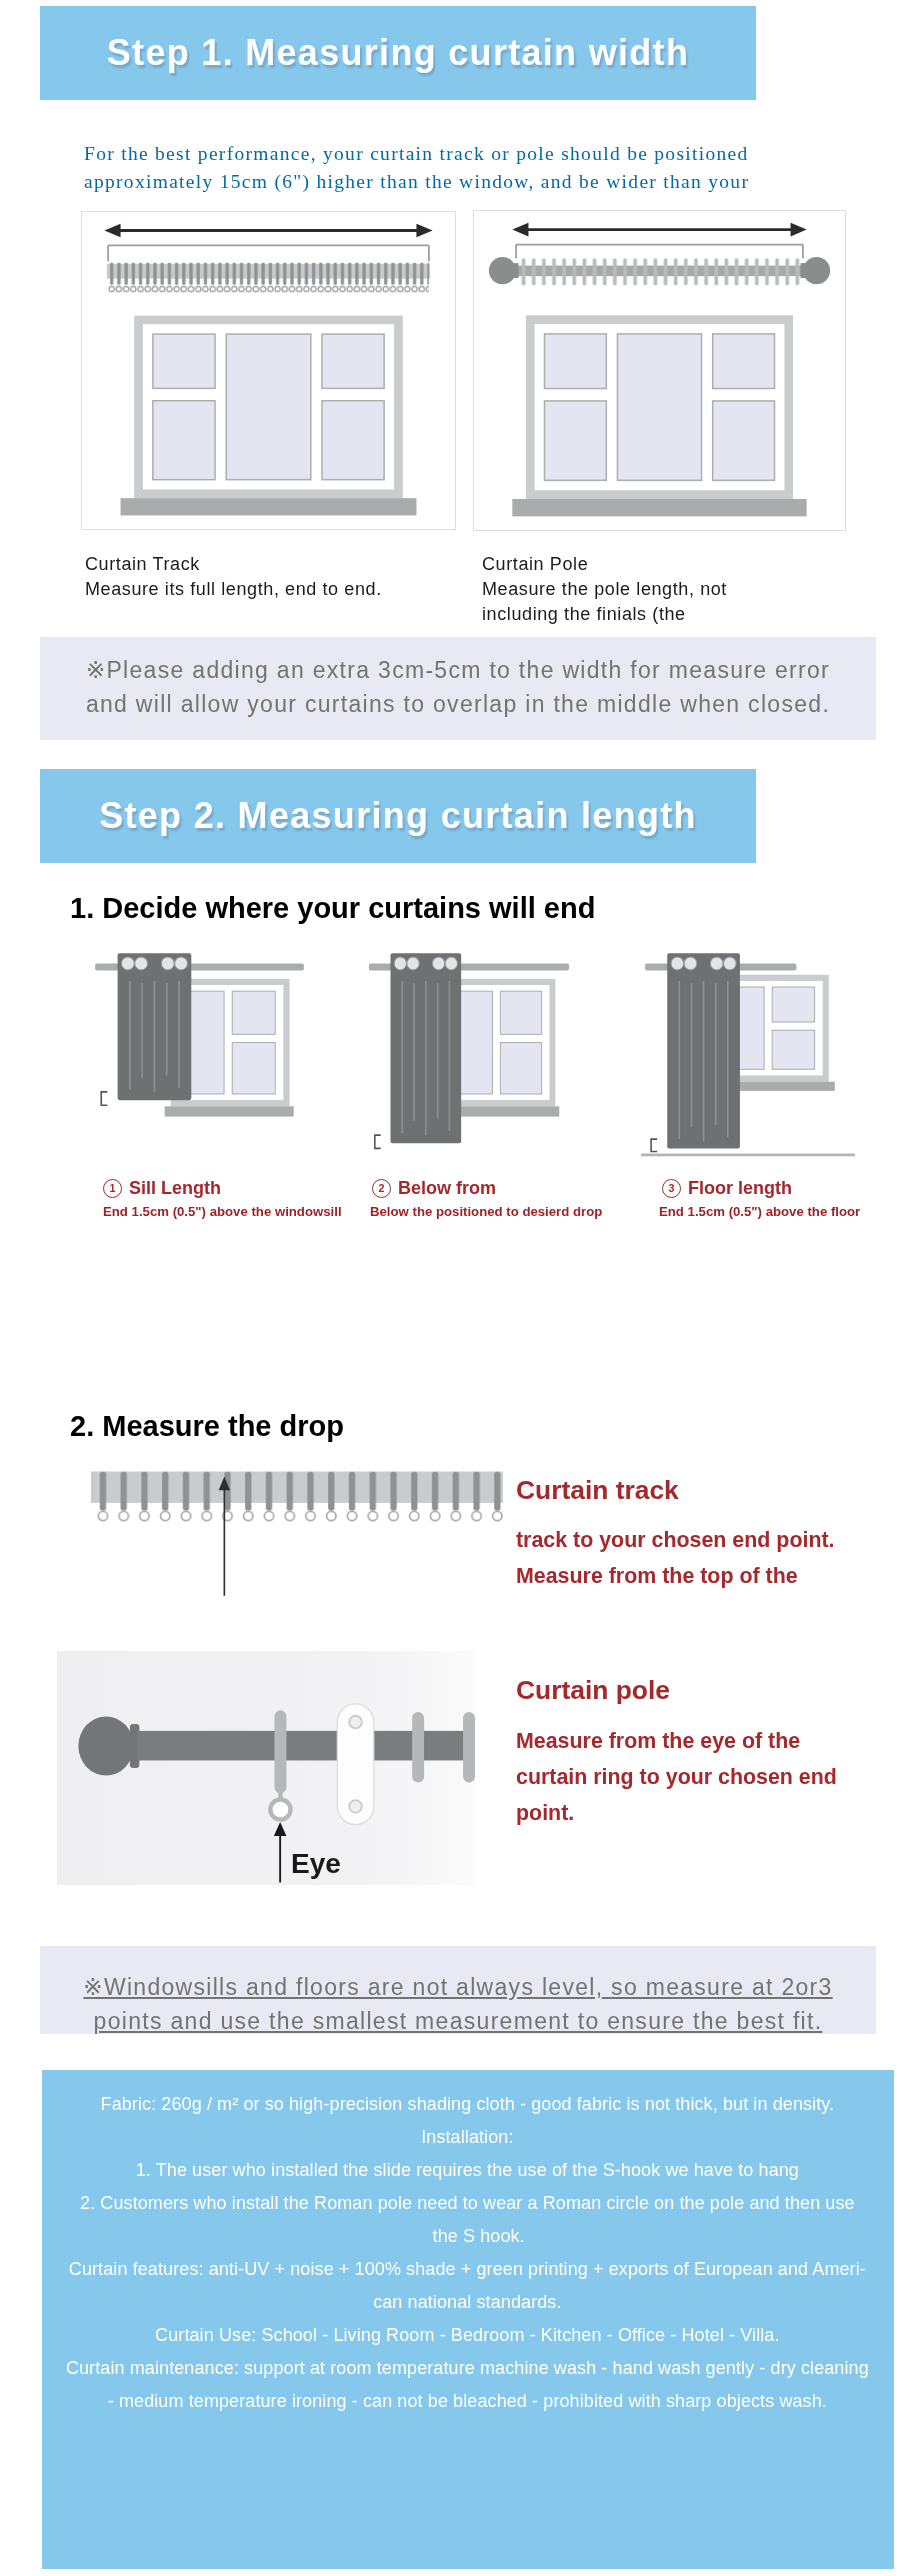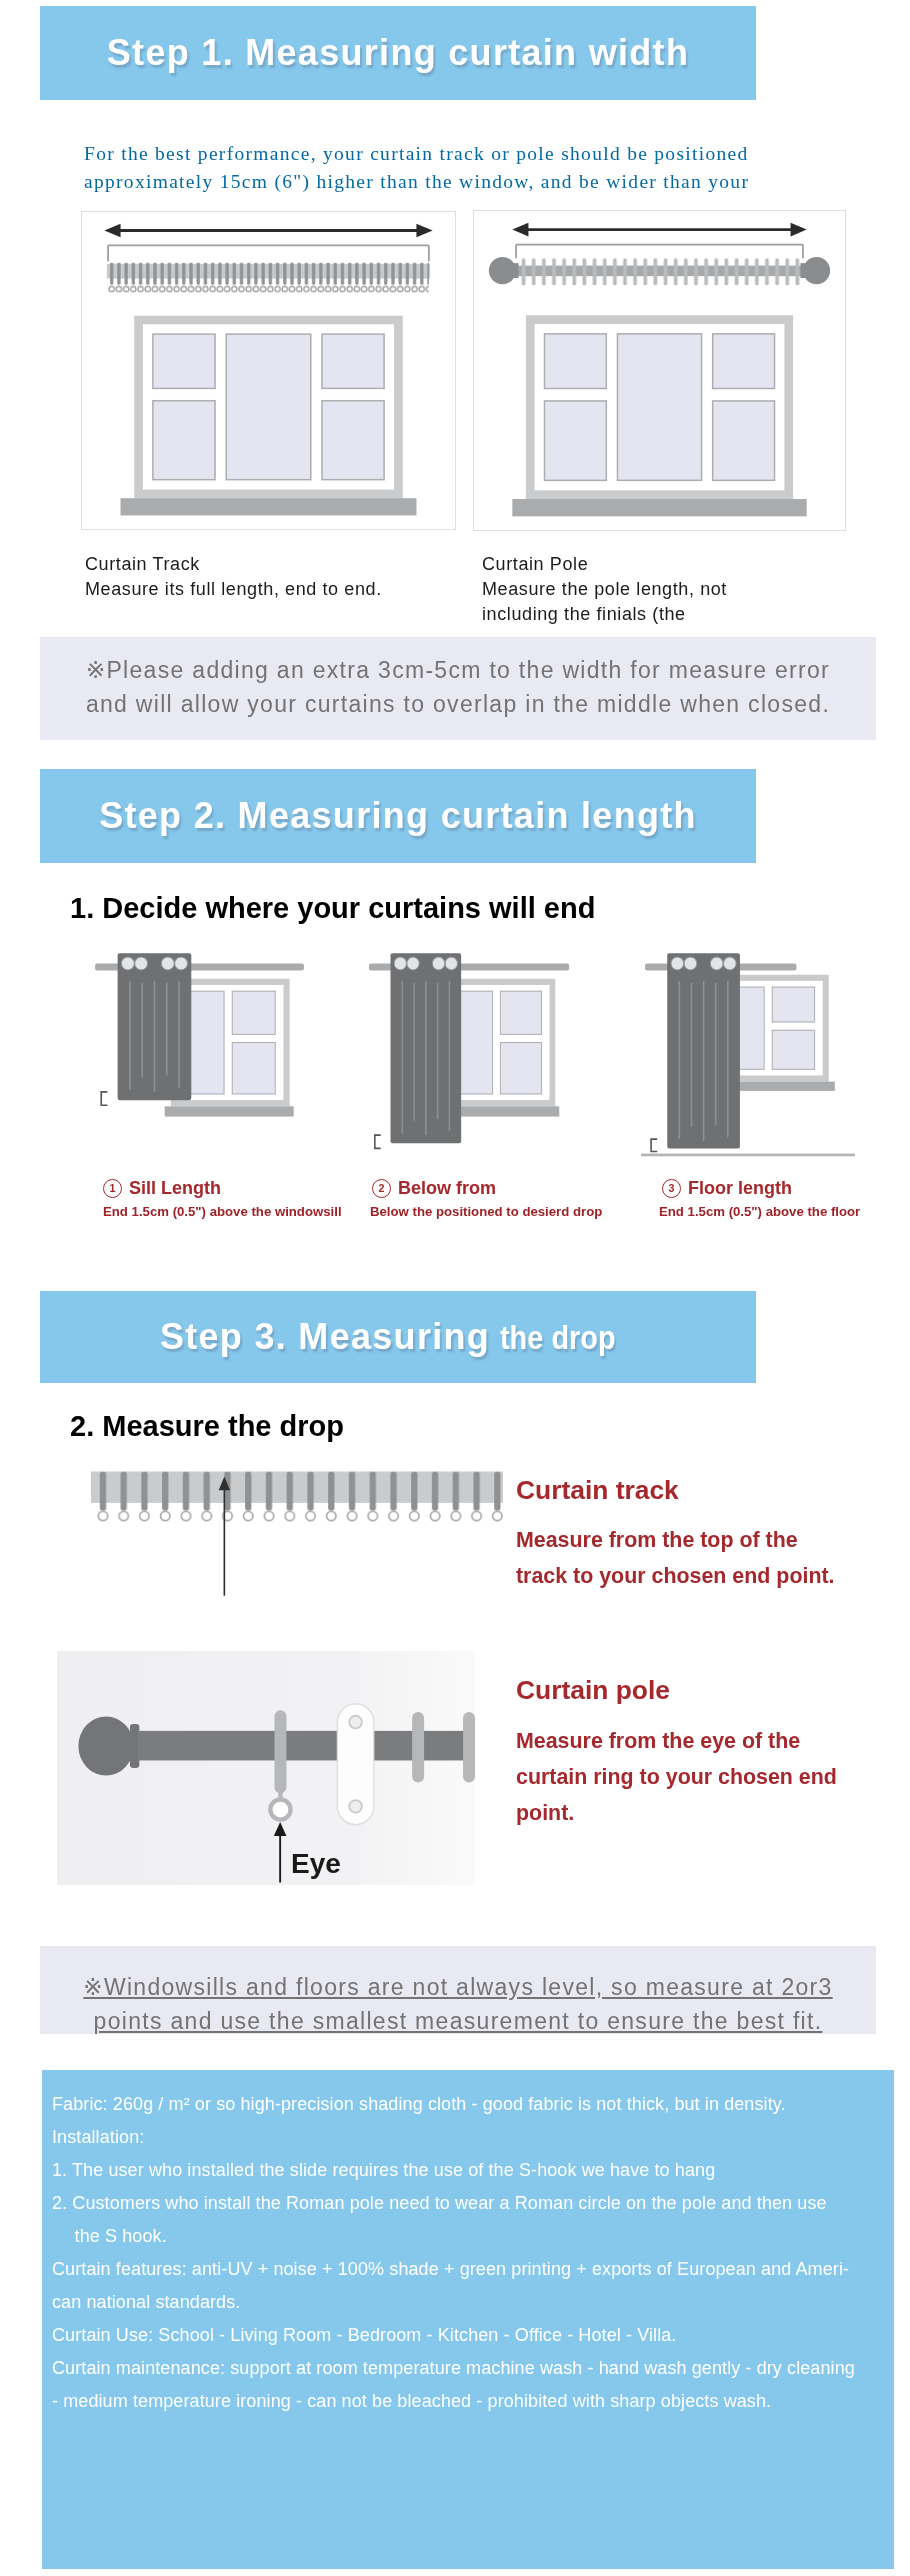--- a/index.html
+++ b/index.html
@@ -65,21 +65,21 @@
   #pole-title{left:516px;top:1675px;}
   #pole-body{left:516px;top:1723px;}
 
   #pole-illus{position:absolute;left:57px;top:1651px;width:418px;height:234px;
     background:linear-gradient(90deg,#EFEFF1 0%,#F2F2F4 70%,#FAFAFB 100%);}
   #pole-illus svg{display:block;width:100%;height:100%;}
   #eye-label{position:absolute;left:291px;top:1848px;font-size:28px;font-weight:bold;color:#1a1a1a;}
 
   #footer{position:absolute;left:42px;top:2070px;width:852px;height:499px;background:#85C8EC;
     color:#ffffff;font-size:18px;line-height:33px;box-sizing:border-box;
-    padding:17.6px 11.3px 0 10px;letter-spacing:0.1px;}
+    padding:17.6px 11.3px 0 10px;letter-spacing:0.1px;text-align:center;}
   .footer-line.indent{padding-left:22.6px;}
 </style>
 </head>
 <body>
 
 <div class="page">
 
   <div class="banner" id="banner1">
     <span>Step 1. Measuring curtain width</span>
   </div>
@@ -267,46 +267,42 @@
     <span>Below from</span>
   </div>
   <div class="figcap-desc" id="cap2-desc">Below the positioned to desierd drop</div>
 
   <div class="figcap-title" id="cap3-title">
     <span class="numcircle">3</span>
     <span>Floor length</span>
   </div>
   <div class="figcap-desc" id="cap3-desc">End 1.5cm (0.5") above the floor</div>
 
-  <div class="banner" id="banner3">
-    <span>Step 3. Measuring</span>
-    <span class="sub">the drop</span>
-  </div>
 
   <div class="h-black" id="heading2">2. Measure the drop</div>
 
   <div id="track-illus">
     <svg viewBox="0 0 655 212" preserveAspectRatio="none">
       <defs>
         <pattern id="thooks" x="6" y="4" width="33" height="220" patternUnits="userSpaceOnUse">
           <rect x="8" y="0" width="10" height="62" rx="4" fill="#8F9193"></rect>
           <circle cx="13" cy="71" r="7.5" fill="#FFFFFF" stroke="#A5A7A9" stroke-width="2.6"></circle>
         </pattern>
       </defs>
       <rect x="0" y="4" width="655" height="50" fill="#C9CBCD"></rect>
       <rect x="0" y="4" width="655" height="84" fill="url(#thooks)"></rect>
       <line x1="212" y1="202" x2="212" y2="30" stroke="#2F2F2F" stroke-width="2.6"></line>
       <polygon points="212,12 203,34 221,34" fill="#2F2F2F"></polygon>
     </svg>
   </div>
 
   <div class="red-title" id="track-title">Curtain track</div>
   <div class="red-body" id="track-body">
+    <div>track to your chosen end point.</div>
     <div>Measure from the top of the</div>
-    <div>track to your chosen end point.</div>
   </div>
 
   <div id="pole-illus">
     <svg viewBox="0 0 665 372" preserveAspectRatio="none">
       <ellipse cx="78" cy="151" rx="44" ry="47" fill="#737577"></ellipse>
       <rect x="116" y="116" width="15" height="70" rx="5" fill="#737577"></rect>
       <rect x="128" y="127" width="537" height="47" fill="#7A7C7E"></rect>
       <rect x="346" y="94" width="19" height="132" rx="9.5" fill="#B5B7B9"></rect>
       <rect x="352" y="222" width="7" height="14" fill="#B5B7B9"></rect>
       <circle cx="355.5" cy="252" r="16" fill="#FFFFFF" stroke="#B5B7B9" stroke-width="7"></circle>

